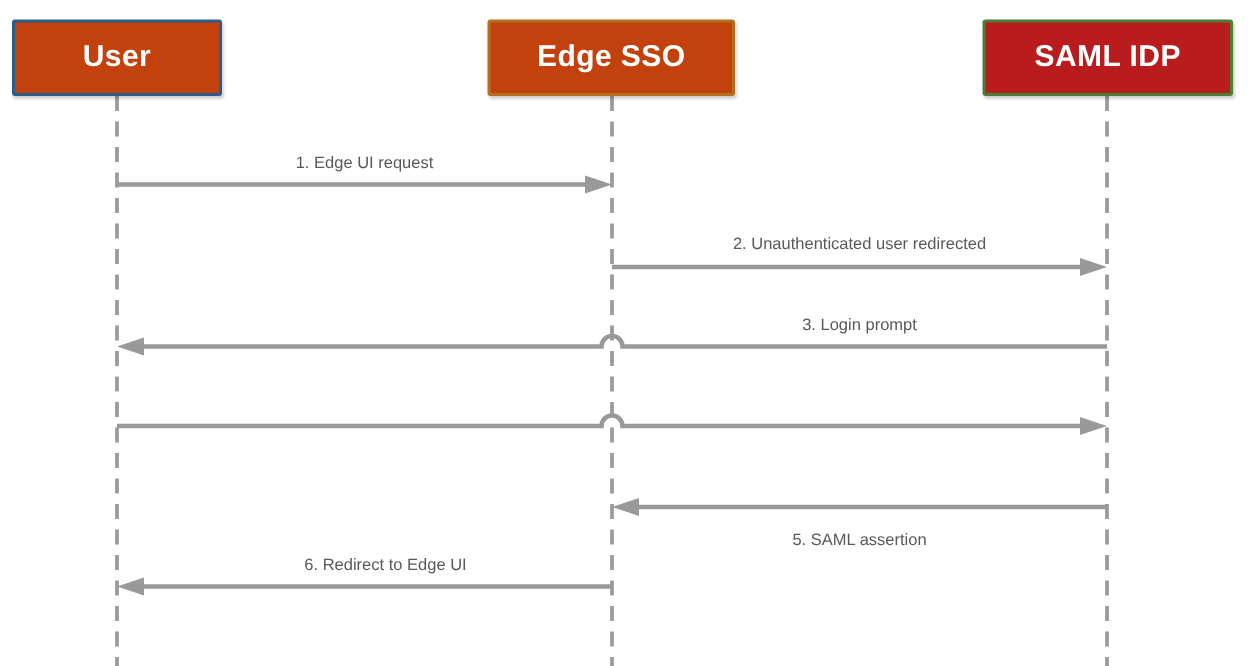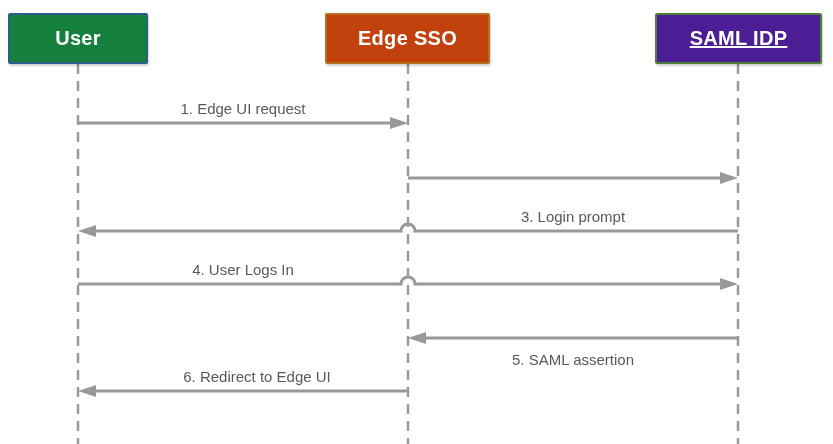--- a/index.html
+++ b/index.html
@@ -38,21 +38,21 @@
     box-shadow: 1px 2px 2px rgba(0,0,0,0.18);
   }
   .actor-user   { left: 8px;   width: 140px; }
   .actor-sso    { left: 325px; width: 165px; }
   .actor-idp    { left: 655px; width: 167px; }
   .msg-label {
     position: absolute;
     height: 20px;
     line-height: 20px;
     text-align: center;
-    font-size: 15px;
+    font-size: 11px;
     white-space: nowrap;
   }
   .lbl-1 { left: 78px;  width: 330px; top: 99px;  }
   .lbl-2 { left: 408px; width: 330px; top: 153px; }
   .lbl-3 { left: 408px; width: 330px; top: 207px; }
   .lbl-4 { left: 78px;  width: 330px; top: 260px; }
   .lbl-5 { left: 408px; width: 330px; top: 314px; margin-top: 36px; }
   .lbl-6 { left: 78px;  width: 358px; top: 367px; }
 </style>
 </head>
@@ -95,29 +95,29 @@
         <polygon points="408,338 426,332 426,344" stroke="none"></polygon>
       </g>
 
       <g>
         <path d="M408 391 H95" fill="none"></path>
         <polygon points="78,391 96,385 96,397" stroke="none"></polygon>
       </g>
     </g>
   </svg>
 
-  <div class="actor actor-user" style="background-color: #15803d; border-color: rgb(42, 93, 140); color: rgb(255, 255, 255);">
+  <div class="actor actor-user" style="background-color: #c2410c; border-color: rgb(42, 93, 140); color: rgb(255, 255, 255);">
     <span>User</span>
   </div>
   <div class="actor actor-sso" style="background-color: #c2410c; border-color: rgb(180, 112, 31); color: rgb(255, 255, 255);">
     <span>Edge SSO</span>
   </div>
-  <div class="actor actor-idp" style="background-color: #4c1d95; border-color: rgb(77, 126, 56); color: rgb(255, 255, 255); text-decoration: underline;">
+  <div class="actor actor-idp" style="background-color: #b91c1c; border-color: rgb(77, 126, 56); color: rgb(255, 255, 255);">
     <span>SAML IDP</span>
   </div>
 
   <div class="msg-label lbl-1" style="color: rgb(89, 89, 89);">1. Edge UI request</div>
+  <div class="msg-label lbl-2" style="color: rgb(89, 89, 89);">2. Unauthenticated user redirected</div>
   <div class="msg-label lbl-3" style="color: rgb(89, 89, 89);">3. Login prompt</div>
-  <div class="msg-label lbl-4" style="color: rgb(89, 89, 89);">4. User Logs In</div>
   <div class="msg-label lbl-5" style="color: rgb(89, 89, 89);">5. SAML assertion</div>
   <div class="msg-label lbl-6" style="color: rgb(89, 89, 89);">6. Redirect to Edge UI</div>
 
 </div>
 
 </body></html>

